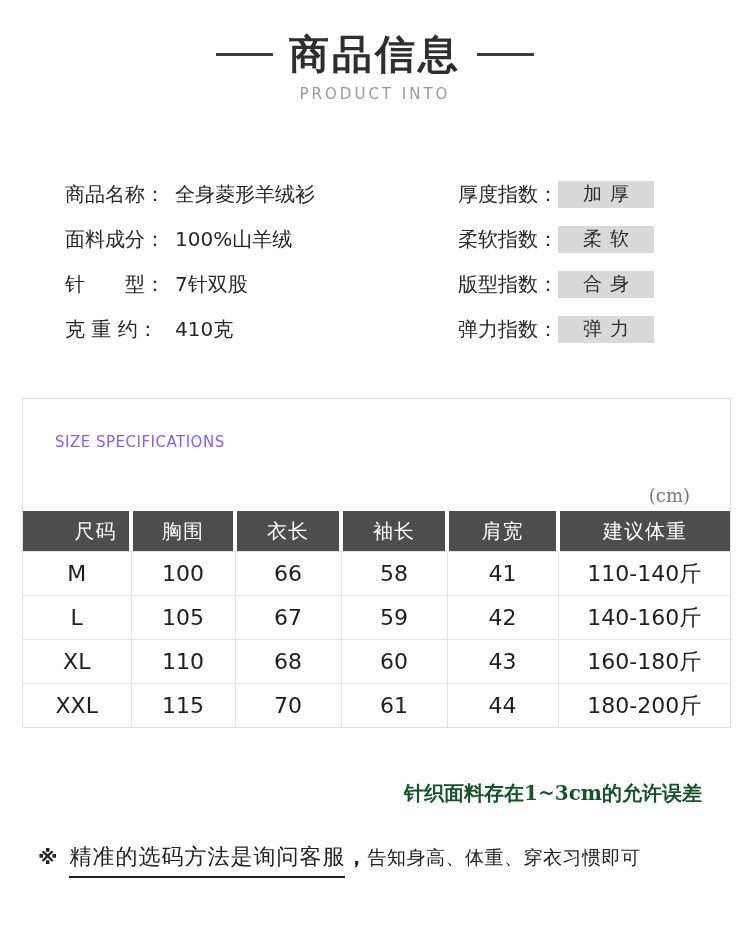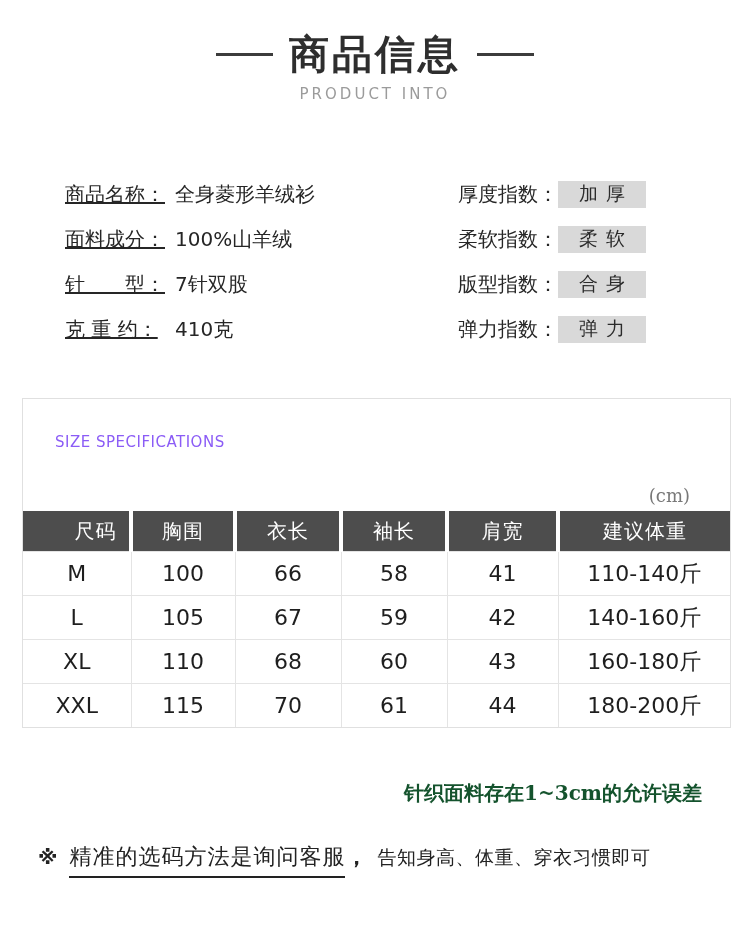--- a/index.html
+++ b/index.html
@@ -14,26 +14,26 @@
   .hero{position:absolute;top:34px;left:0;right:0;text-align:center;}
   .hero-row{display:flex;justify-content:center;align-items:center;gap:16px;}
   .hero-title{margin:0;font-size:40px;font-weight:bold;color:#2e2e2e;letter-spacing:3px;line-height:1;}
   .dash{width:57px;height:3px;background:#3c3c3c;}
   .hero-sub{margin-top:11px;font-size:15px;color:#9b9b9b;letter-spacing:3px;}
 
   
   .info-left{position:absolute;left:65px;top:180px;}
   .info-right{position:absolute;left:458px;top:180px;}
   .info-row{height:28px;margin-bottom:17px;display:flex;align-items:center;font-size:20px;color:#262626;}
-  .info-label{width:110px;white-space:pre;text-decoration:underline;}
+  .info-label{width:110px;white-space:pre;}
   .idx-label{width:100px;white-space:pre;}
   .info-value{white-space:pre;}
   .badge{
     display:inline-flex;align-items:center;justify-content:center;
-    width:88px;height:27px;background:#d9d9d9;color:#2b2b2b;
+    width:96px;height:27px;background:#d9d9d9;color:#2b2b2b;
     font-size:19px;letter-spacing:8px;text-indent:8px;
   }
 
   
   .size-box{
     position:absolute;left:22px;top:398px;width:709px;height:330px;
     border:1px solid #e0e0e0;box-sizing:border-box;background:#fff;
   }
   .size-title-row{position:absolute;left:32px;top:34px;display:flex;align-items:baseline;gap:10px;}
   .size-title{font-size:27px;color:#333333;}
@@ -65,21 +65,21 @@
   
   .tolerance-note{
     position:absolute;top:780px;right:48px;
     font-family:"DejaVu Serif","Liberation Serif",serif;
     font-weight:bold;font-size:20px;color:#14532d;
   }
   .sizing-note{position:absolute;top:842px;left:38px;display:flex;align-items:baseline;color:#222222;}
   .ref-mark{font-size:20px;font-weight:bold;margin-right:12px;}
   .sizing-bold{font-size:22px;font-weight:normal;border-bottom:2px solid #222222;padding-bottom:4px;letter-spacing:1px;}
   .sizing-comma{font-size:22px;font-weight:bold;}
-  .sizing-rest{font-size:19px;margin-left:10px;letter-spacing:0.5px;}
+  .sizing-rest{font-size:19px;letter-spacing:0.5px;}
 </style>
 </head>
 <body>
 
 <div class="page">
 
   <header class="hero">
     <div class="hero-row">
       <span class="dash"></span>
       <h1 class="hero-title">商品信息</h1>

